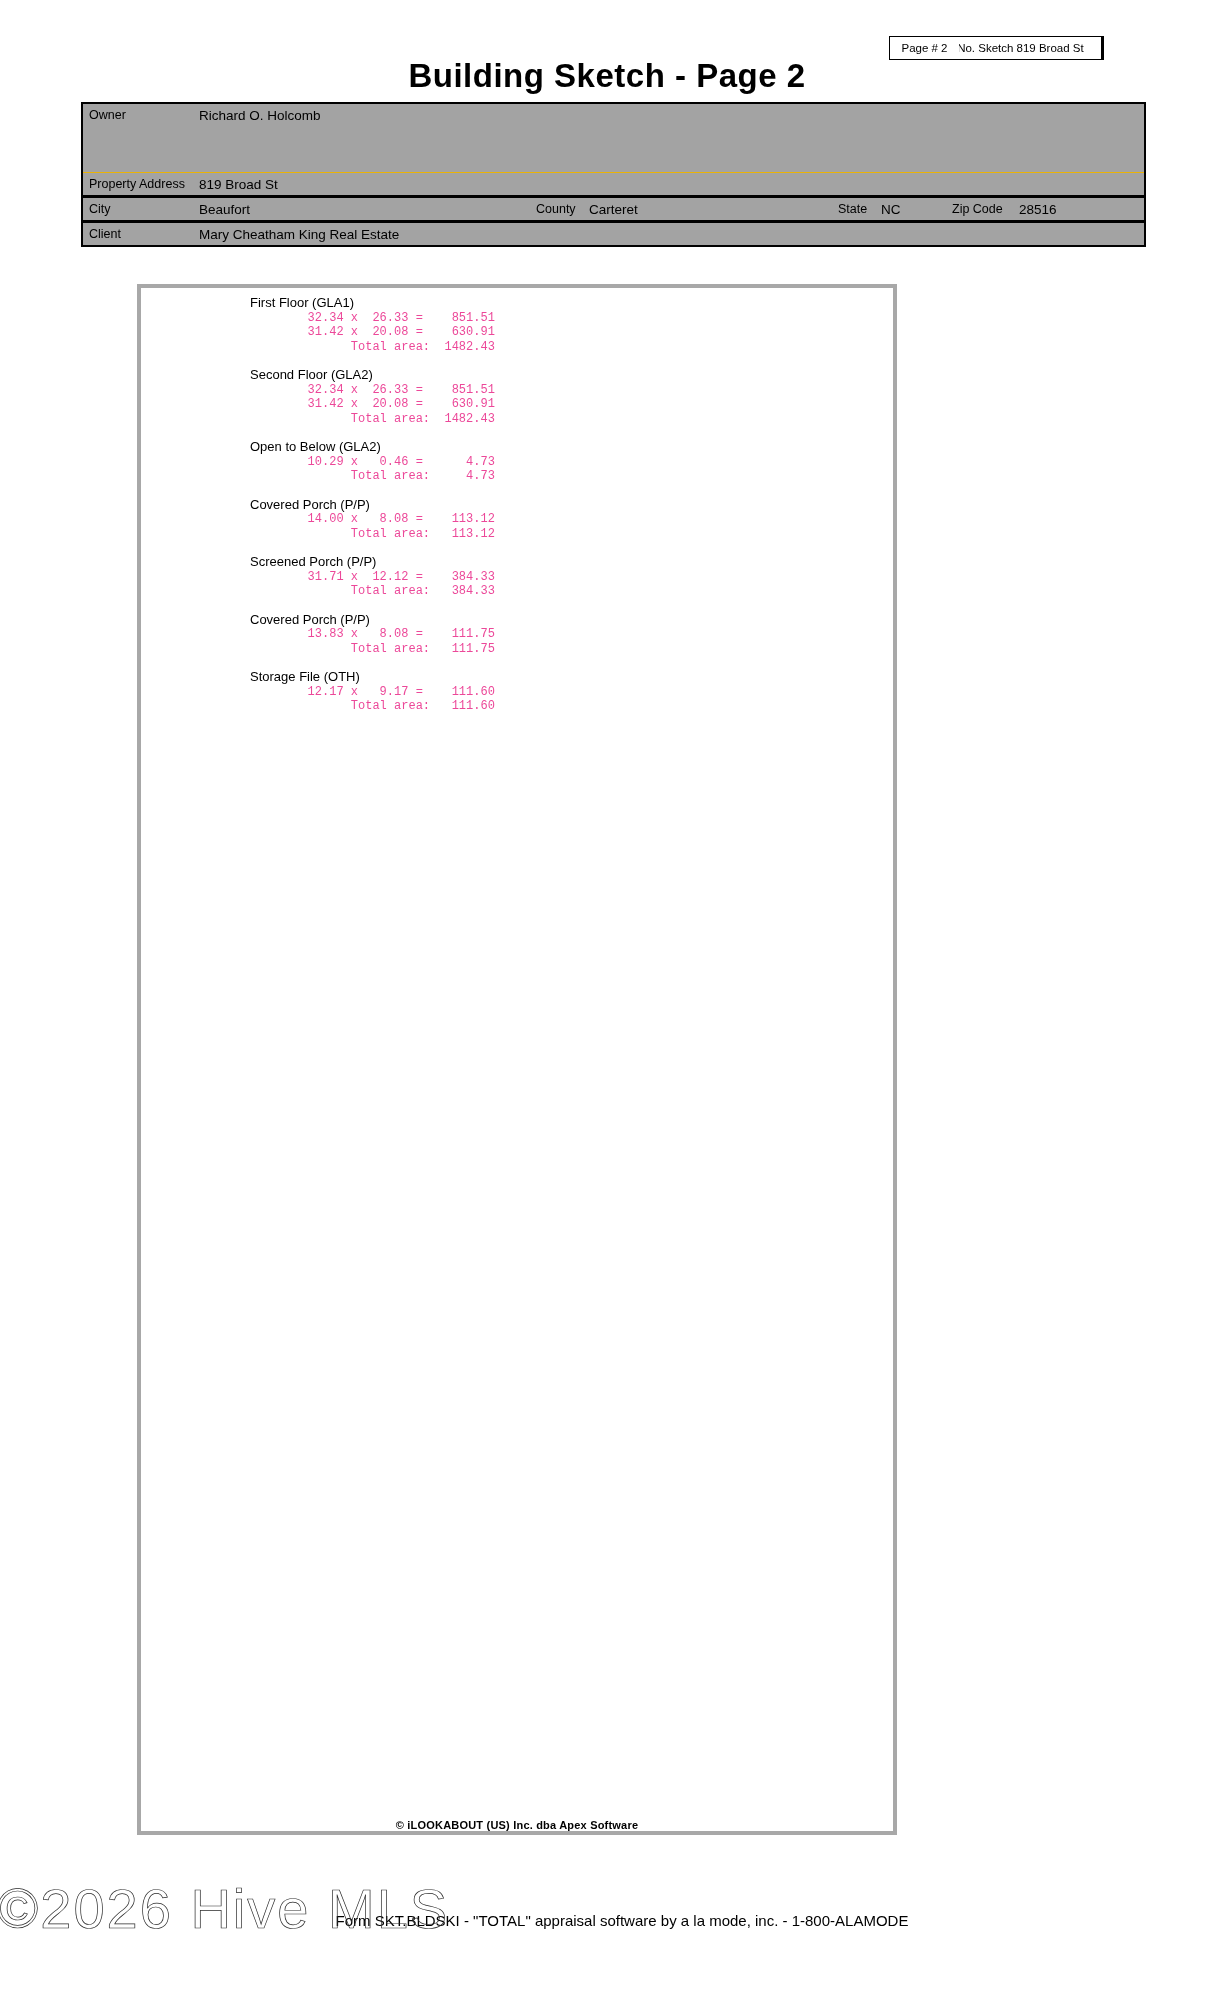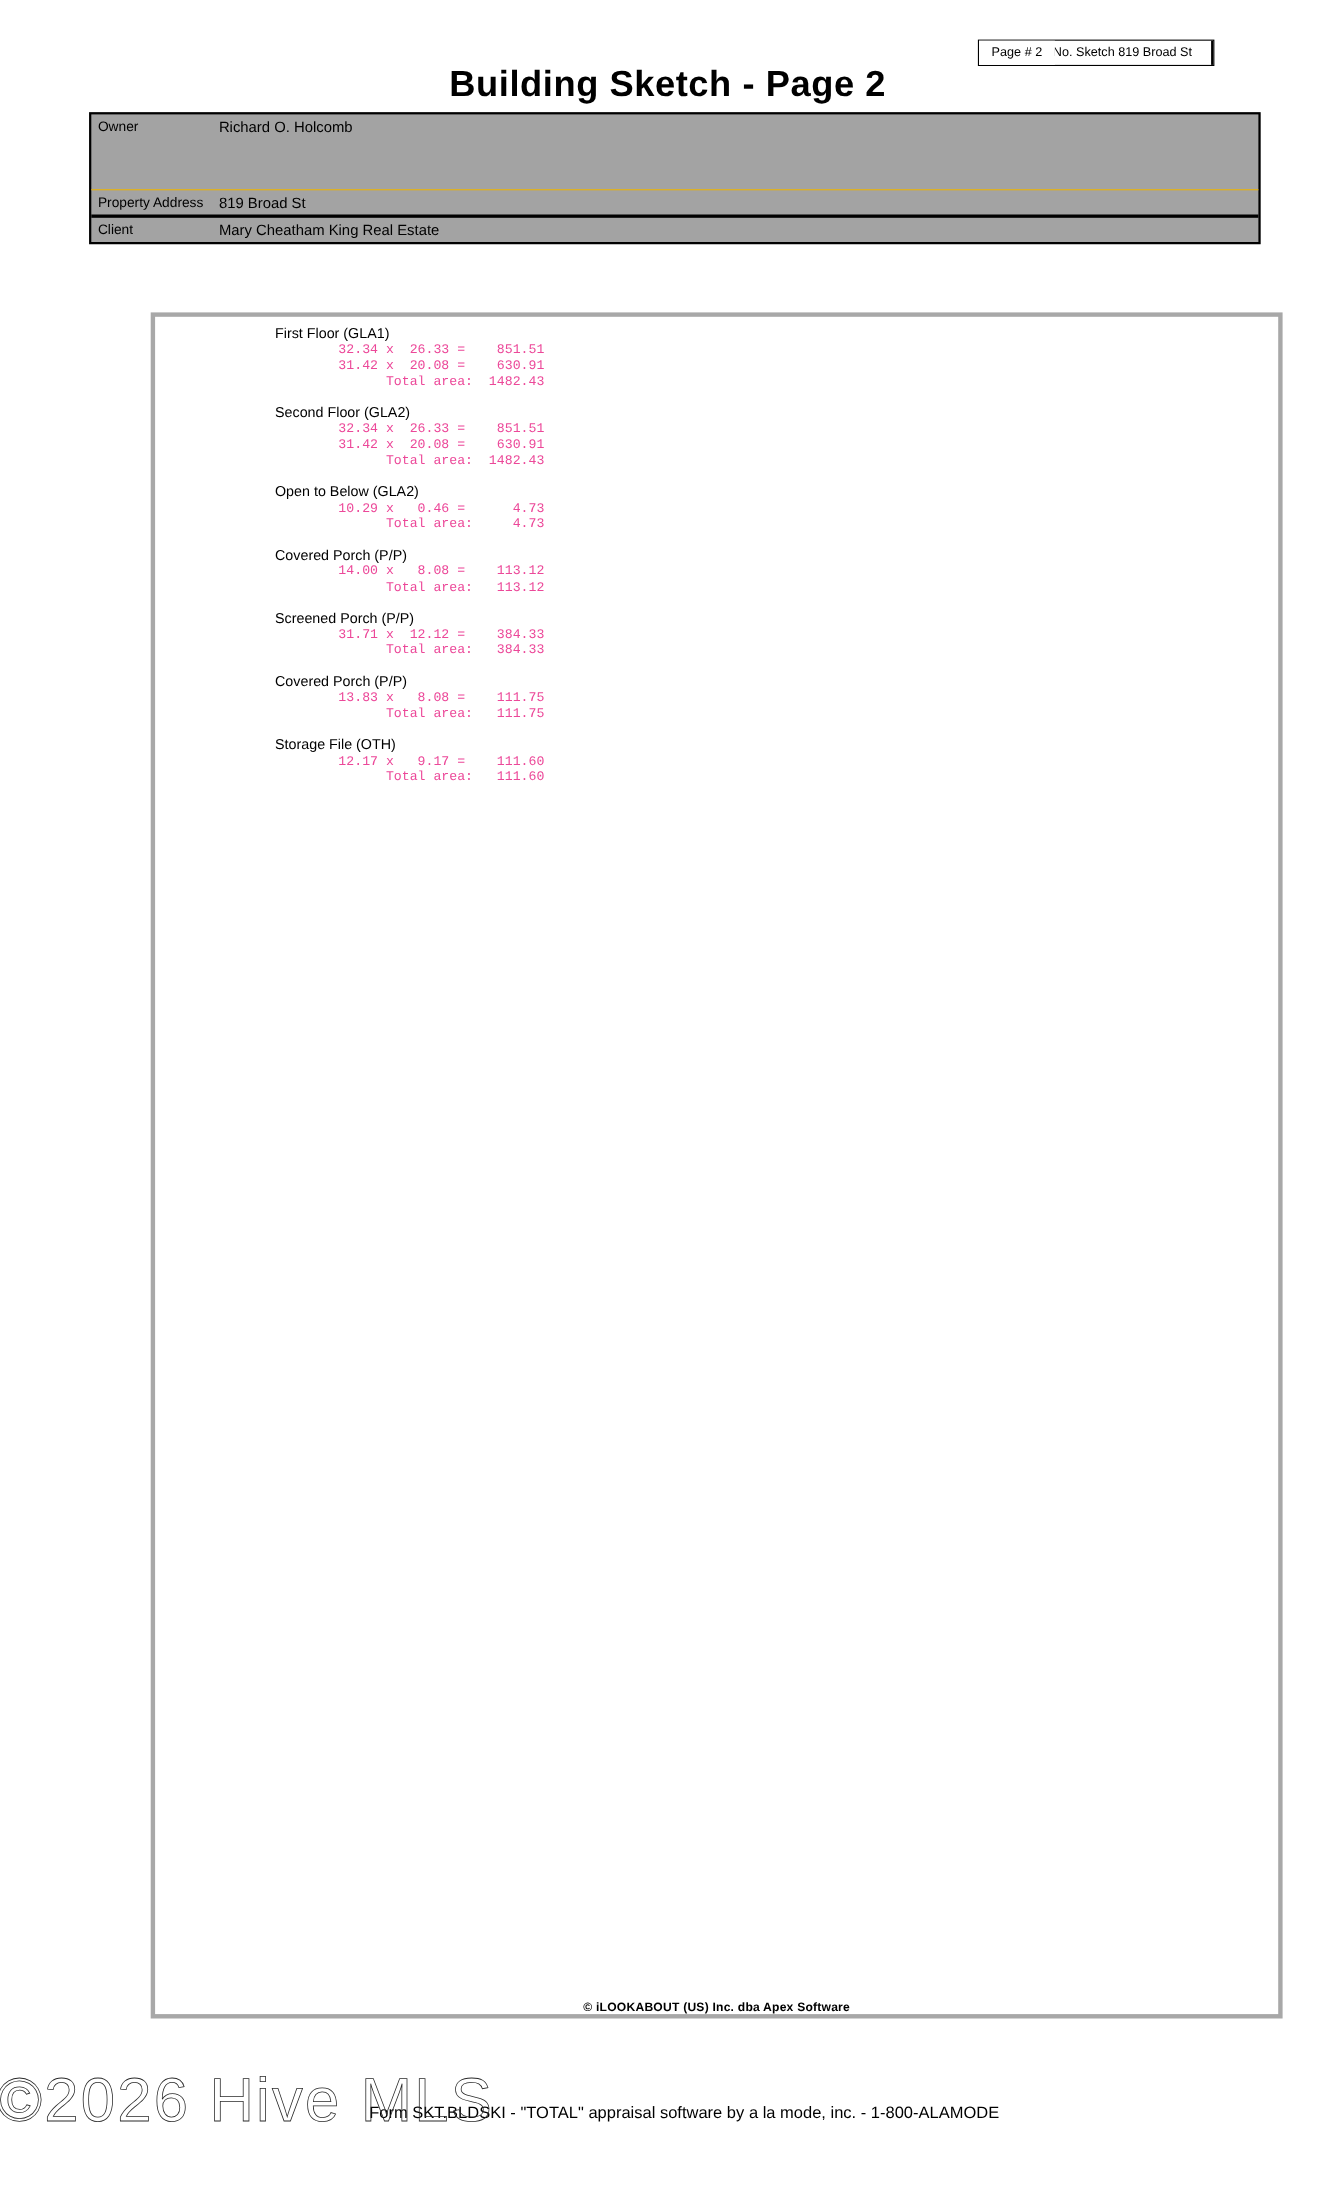--- a/index.html
+++ b/index.html
@@ -58,21 +58,21 @@
   .mini-value{
     position:absolute;top:0;bottom:0;display:flex;align-items:center;
     font-size:13.5px;white-space:nowrap;
   }
   .pos-county-l{left:453px;} .pos-county-v{left:506px;}
   .pos-state-l{left:755px;}  .pos-state-v{left:798px;}
   .pos-zip-l{left:869px;}    .pos-zip-v{left:936px;}
 
   
   .sketch-frame{
-    position:absolute;left:137px;top:284px;width:1029px;height:1551px;
+    position:absolute;left:137px;top:284px;width:760px;height:1551px;
     border:4px solid #a8a8a8;box-sizing:border-box;background:#fff;
   }
   .area-report{position:absolute;left:109px;top:8px;}
   .area-section{margin:0 0 14px 0;}
   .area-title{
     font-family:"Liberation Sans",sans-serif;
     font-size:13px;line-height:14.5px;white-space:nowrap;
   }
   .area-lines{
     margin:0;
@@ -118,20 +118,30 @@
     <div class="info-row">
       <span class="info-label">Owner</span>
       <span class="info-value">Richard O. Holcomb</span>
     </div>
 
     <div class="info-row sep-thin">
       <span class="info-label">Property Address</span>
       <span class="info-value">819 Broad St</span>
     </div>
 
+    <div class="info-row sep-thick">
+      <span class="info-label">City</span>
+      <span class="info-value">Beaufort</span>
+      <span class="mini-label pos-county-l">County</span>
+      <span class="mini-value pos-county-v">Carteret</span>
+      <span class="mini-label pos-state-l">State</span>
+      <span class="mini-value pos-state-v">NC</span>
+      <span class="mini-label pos-zip-l">Zip Code</span>
+      <span class="mini-value pos-zip-v">28516</span>
+    </div>
 
     <div class="info-row sep-thick">
       <span class="info-label">Client</span>
       <span class="info-value">Mary Cheatham King Real Estate</span>
     </div>
 
   </div>
 
   <div class="sketch-frame">
     <div class="area-report">

